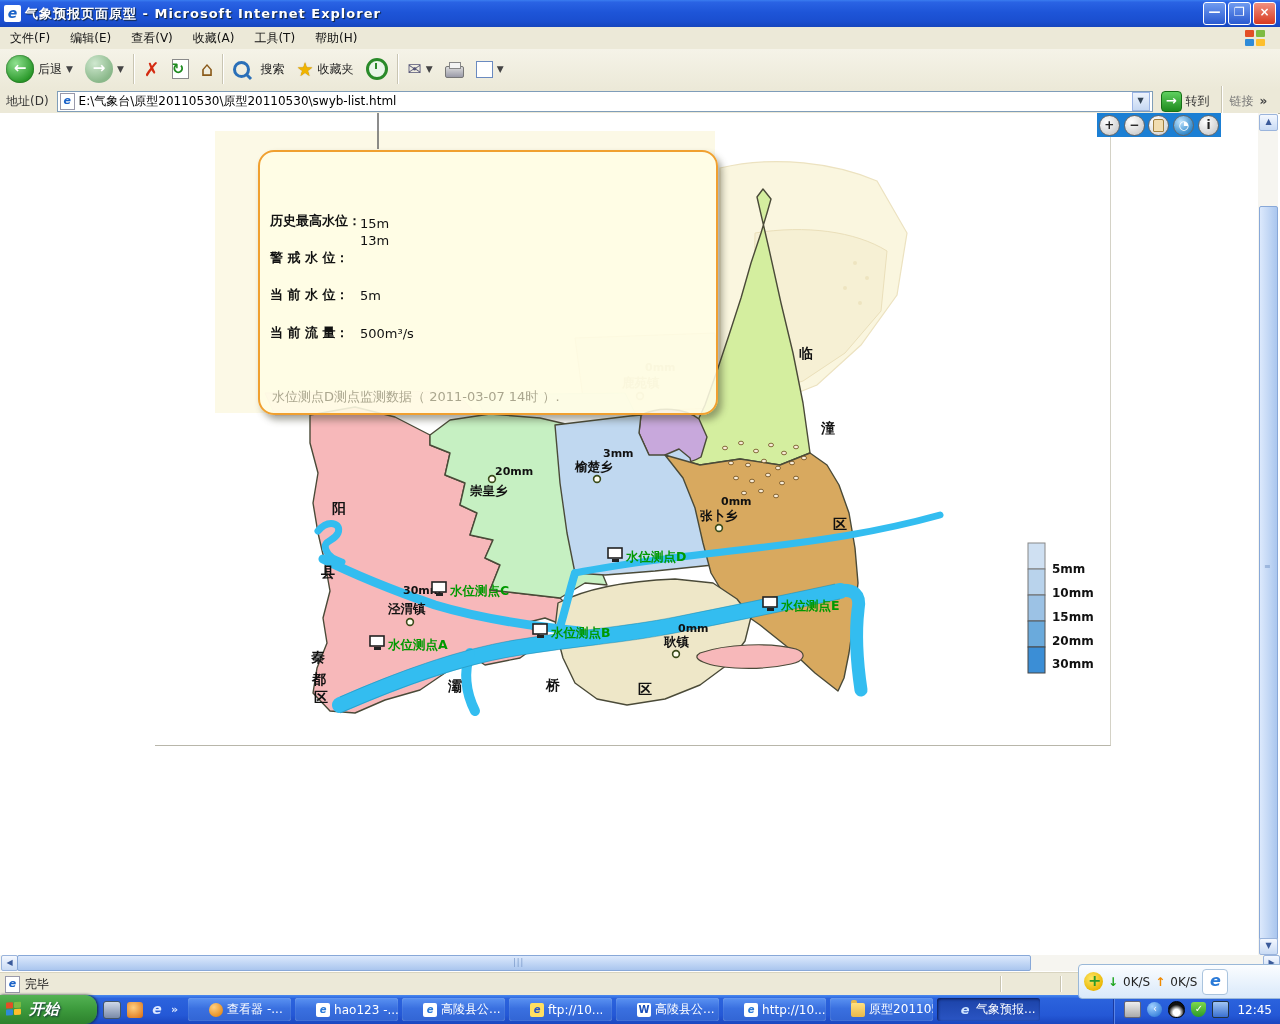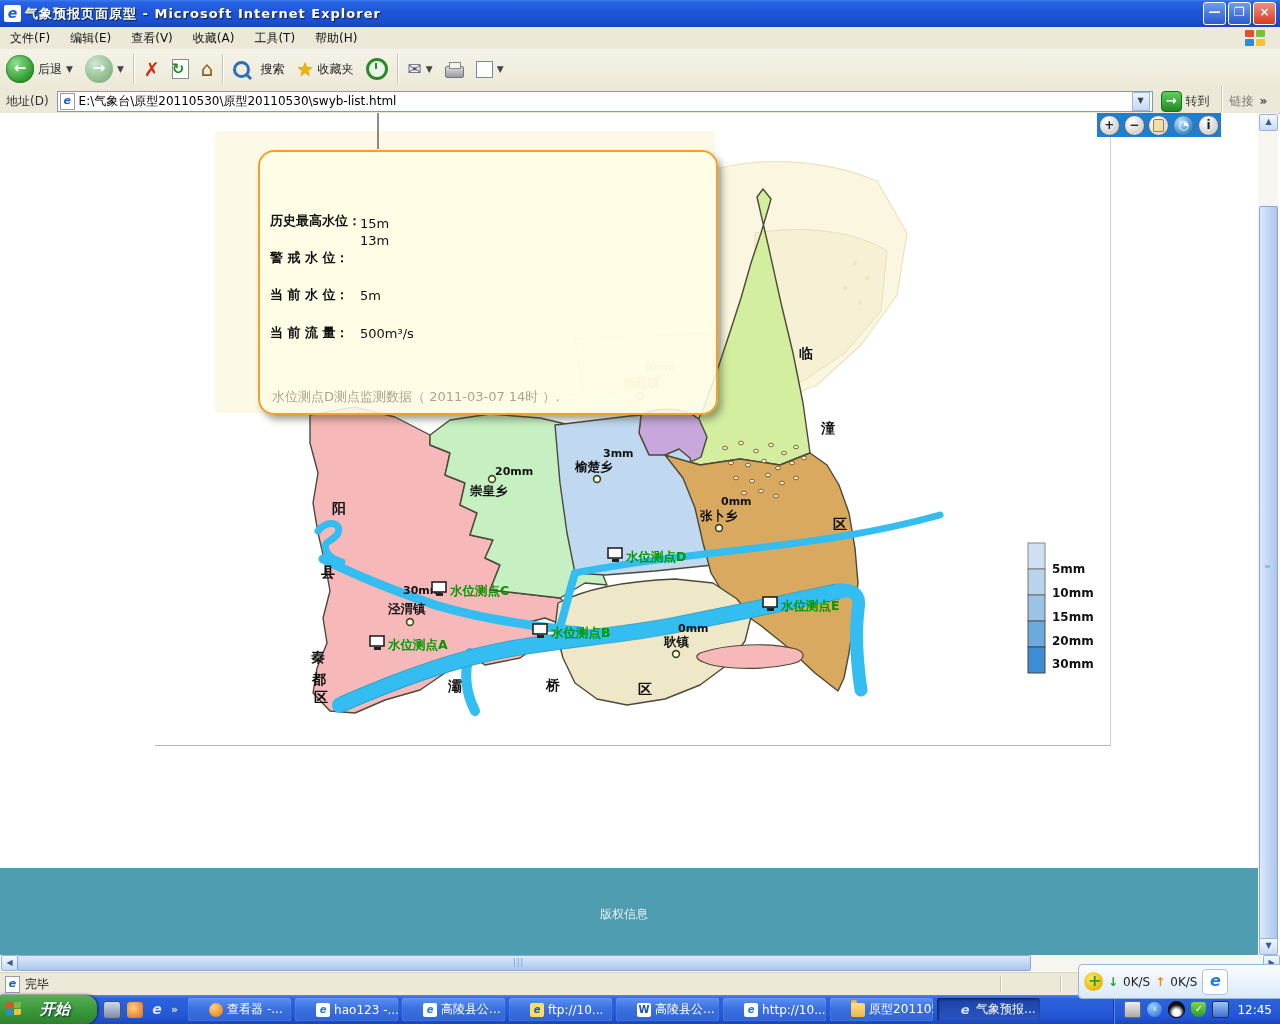--- a/index.html
+++ b/index.html
@@ -117,21 +117,21 @@
     color:#2a7ad8;font-weight:bold;font-style:italic;font-size:16px;text-align:center;line-height:22px;}
   
   .taskbar{left:0;top:995px;width:1280px;height:29px;
     background:linear-gradient(180deg,#4a8af0 0%,#2b63dd 12%,#2458d6 70%,#1a46c0 100%);
     display:flex;align-items:center;}
   .startbtn{width:97px;height:29px;border-radius:0 12px 12px 0;
     background:linear-gradient(180deg,#53b253 0%,#3c9a3c 50%,#2d812d 100%);
     box-shadow:1px 0 3px #123;display:flex;align-items:center;gap:5px;padding-left:6px;box-sizing:border-box;}
   .startbtn .flag{width:18px;height:16px;display:grid;grid-template-columns:7px 7px;grid-template-rows:6px 6px;gap:1px;transform:skewY(-4deg);}
   .startbtn .flag span{border-radius:1px;}
-  .startbtn .stext{color:#fff;font-size:15px;font-weight:bold;font-style:italic;text-shadow:1px 1px 2px #133;margin-left:11px;}
+  .startbtn .stext{color:#fff;font-size:15px;font-weight:bold;font-style:italic;text-shadow:1px 1px 2px #133;}
   .ql{display:flex;align-items:center;gap:6px;padding:0 6px;}
   .qlico{width:16px;height:16px;border-radius:3px;}
   .qchev{color:#dce8ff;font-weight:bold;font-size:11px;}
   .tasks{display:flex;align-items:center;gap:4px;flex:1;padding-left:4px;}
   .task{width:103px;height:23px;border-radius:3px;display:flex;align-items:center;gap:4px;padding:0 21px;
     background:linear-gradient(180deg,#5a92f2,#3a70e0 45%,#3265d4);box-shadow:inset 0 0 1px #bcd;
     color:#fff;font-size:12px;white-space:nowrap;overflow:hidden;box-sizing:border-box;}
   .task.active{background:linear-gradient(180deg,#1c43a8,#2a55c4);box-shadow:inset 1px 1px 3px #0a1a50;}
   .tico{flex:0 0 14px;width:14px;height:14px;border-radius:2px;font-size:10px;font-weight:bold;
     text-align:center;line-height:14px;}
@@ -442,23 +442,20 @@
         <span class="pval" style="top:81px">13m</span>
         <span class="pfield" style="top:134px">当 前 水 位：</span>
         <span class="pval" style="top:136px">5m</span>
         <span class="pfield" style="top:172px">当 前 流 量：</span>
         <span class="pval" style="top:174px">500m³/s</span>
 
         <div class="pfooter">水位测点D测点监测数据（ 2011-03-07 14时 ）.</div>
       </div>
     </div>
 
-    <div class="tealfooter">
-      <span>版权信息</span>
-    </div>
   </div>
 
   <div class="abs vscroll">
     <span class="sbtn" style="left:1px;top:1px;width:17px;height:15px">▲</span>
     <span class="sthumb" style="left:1px;top:93px;width:17px;height:732px">
       <span class="grip" style="left:4px;top:355px">≡</span>
     </span>
     <span class="sbtn" style="left:1px;top:825px;width:17px;height:15px">▼</span>
   </div>
 

